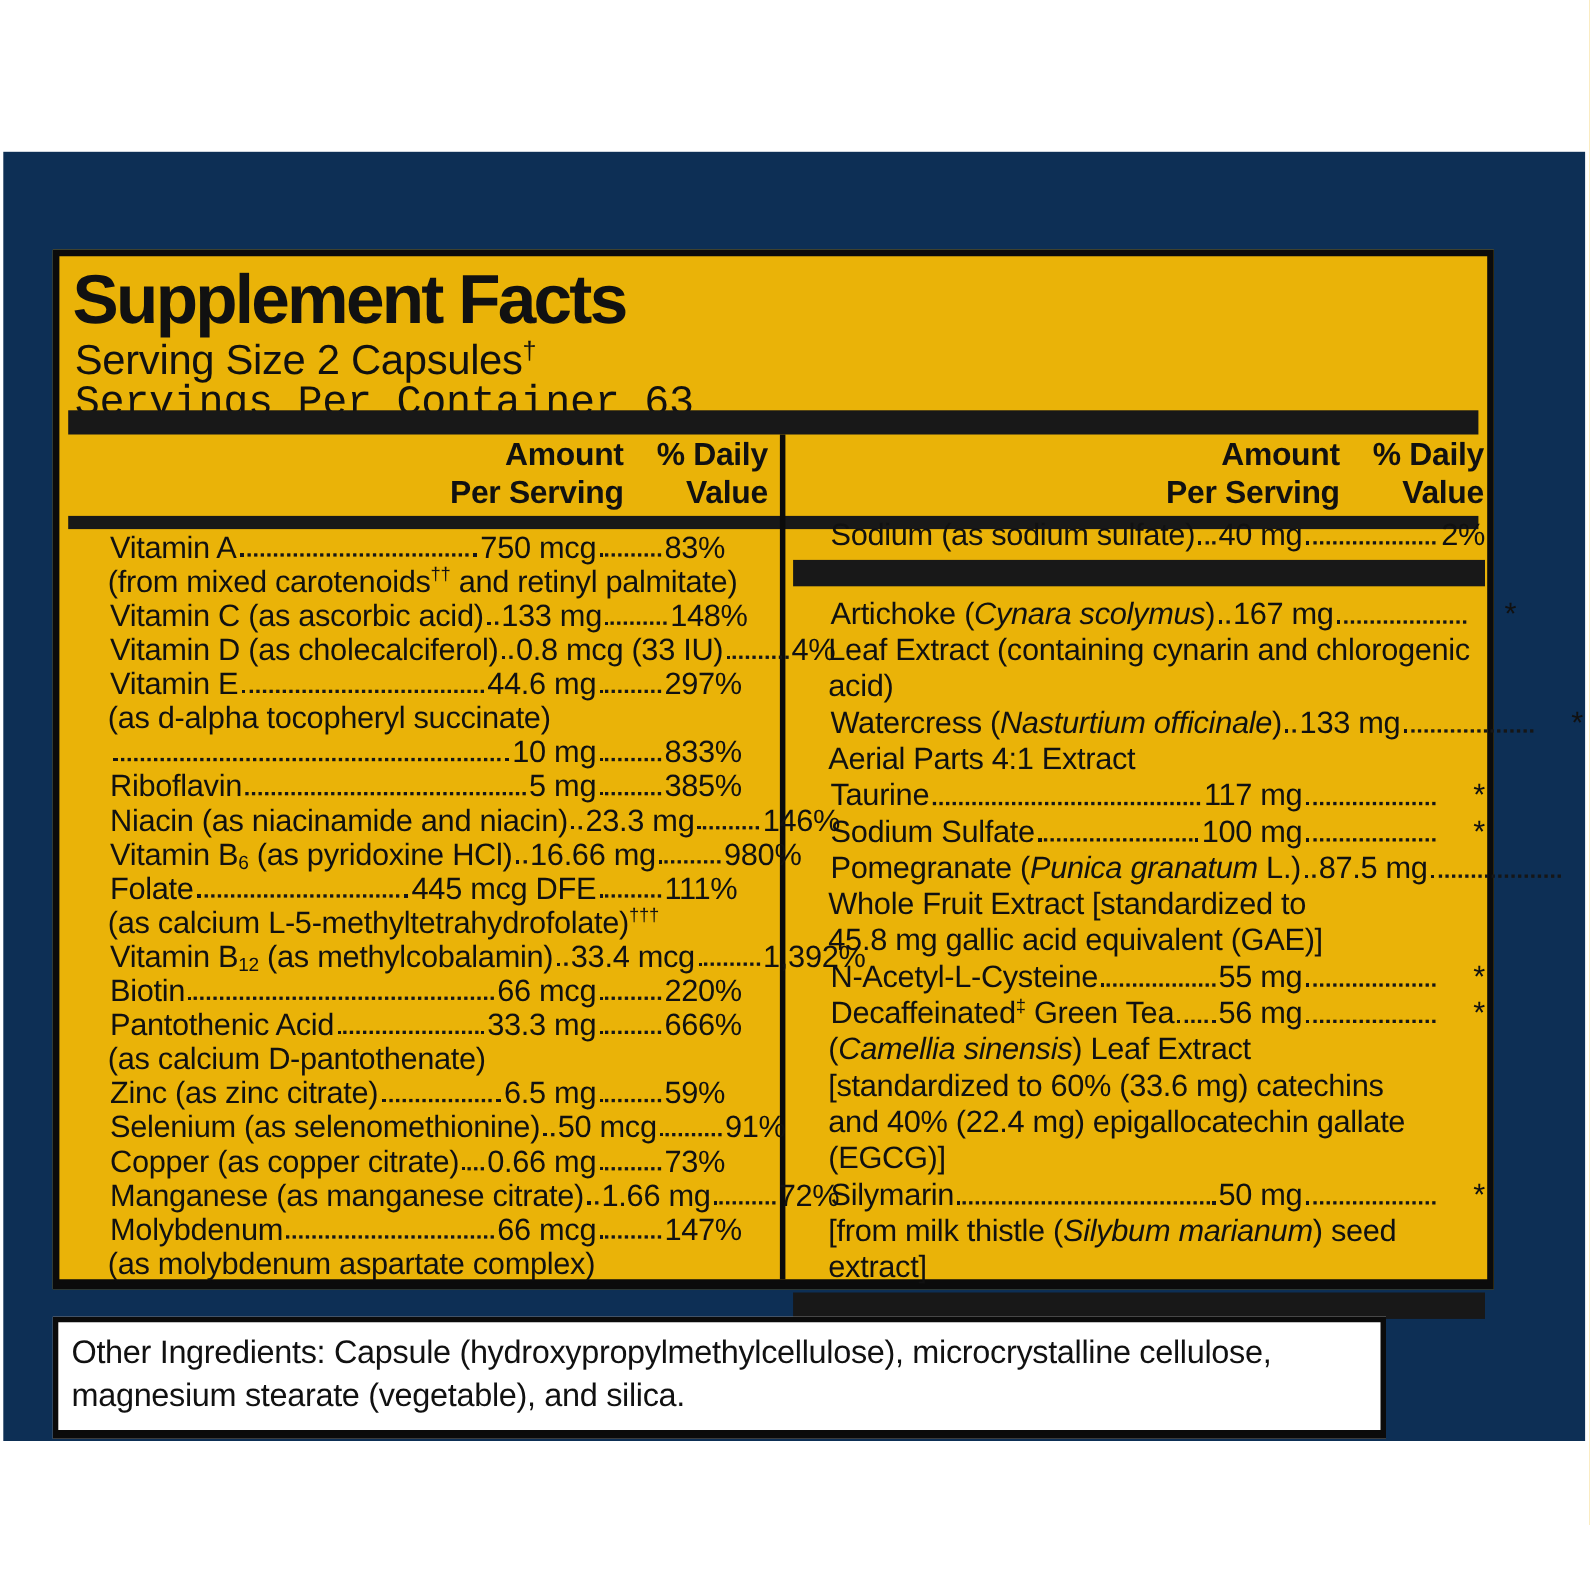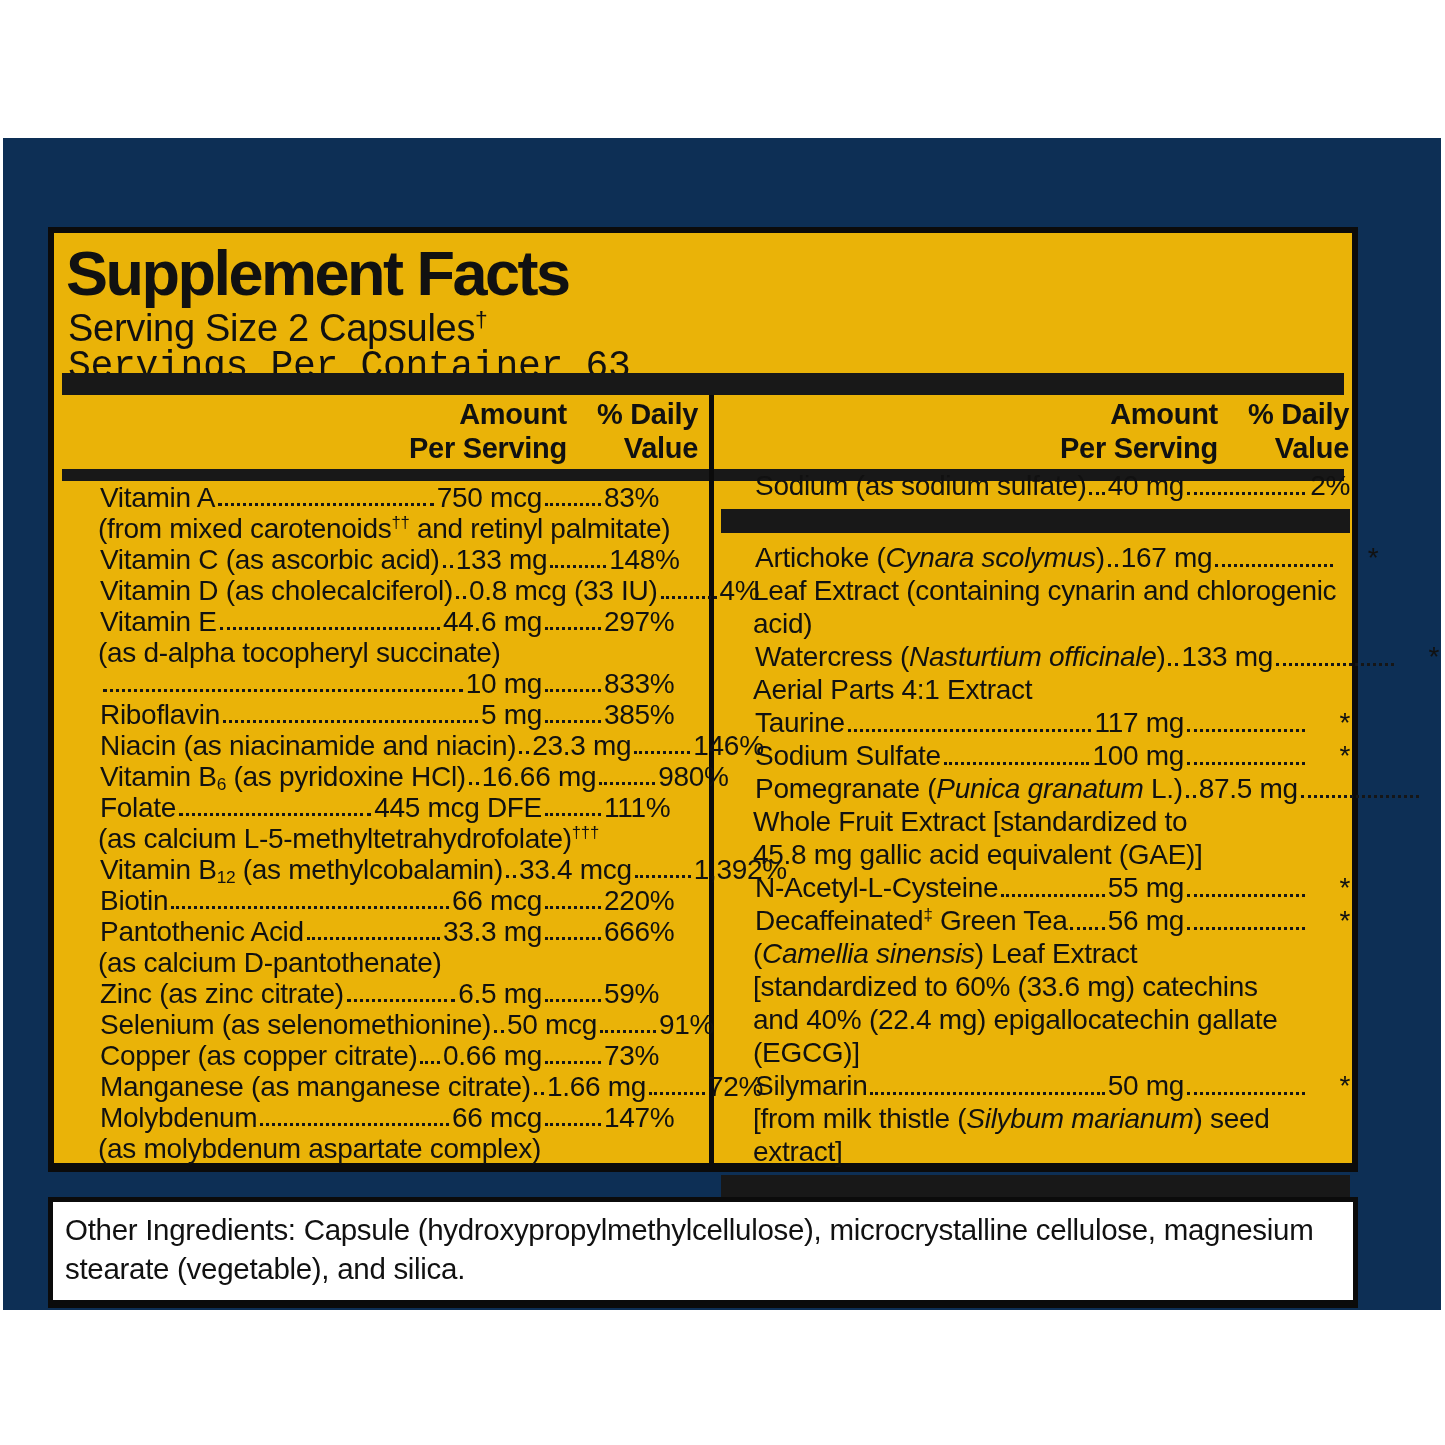--- a/index.html
+++ b/index.html
@@ -27,21 +27,21 @@
   .nm,.amt,.dv{white-space:nowrap;}
   .lead{flex:1 1 auto;min-width:10px;border-bottom:3px dotted #161616;align-self:flex-end;
         margin:0 3px 7px 3px;}
   .lead2{flex:0 0 auto;}
   .leftcol .lead2{width:56px;} .rightcol .lead2{width:118px;}
   .leftcol .dv{min-width:96px;text-align:left;}
   .rightcol .dv{min-width:42px;text-align:right;}
   .sub{padding-left:32px;}
   .sep-bar{height:24px;background:var(--bar,#181818);margin:7px 0 8px 0;}
   .note{margin-top:12px;font-size:28px;}
-  .otherbox{position:absolute;left:48px;top:1197px;width:1310px;box-sizing:border-box;background:#fff;
+  .otherbox{position:absolute;left:48px;top:1197px;width:1212px;box-sizing:border-box;background:#fff;
             border:5px solid #0b0b0b;border-bottom-width:8px;padding:8px 16px 12px 12px;
             font-size:29.5px;line-height:39px;letter-spacing:-0.3px;}
   sup{font-size:60%;line-height:0;vertical-align:super;}
   sub{font-size:62%;line-height:0;vertical-align:baseline;position:relative;top:0.22em;}
   i{font-style:italic;}
 </style>
 </head>
 <body>
 
 <div class="navy"></div>

